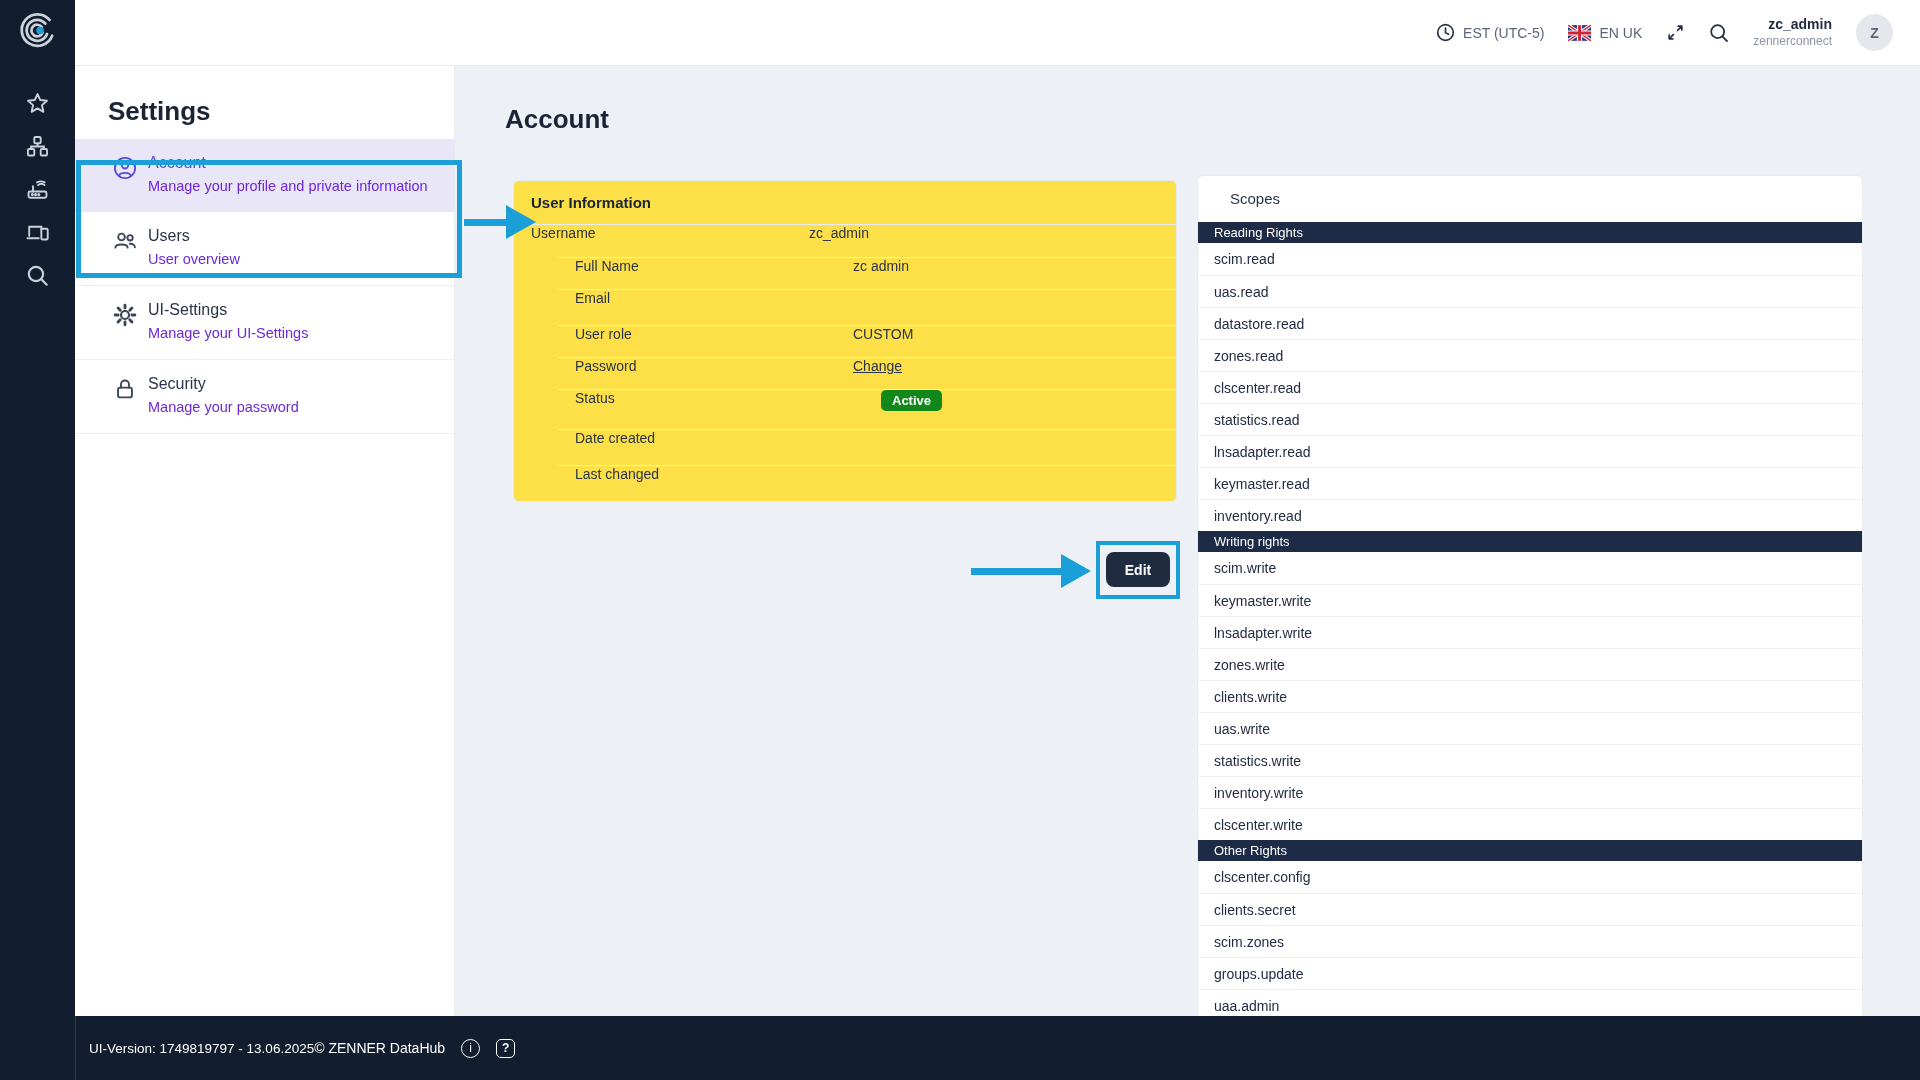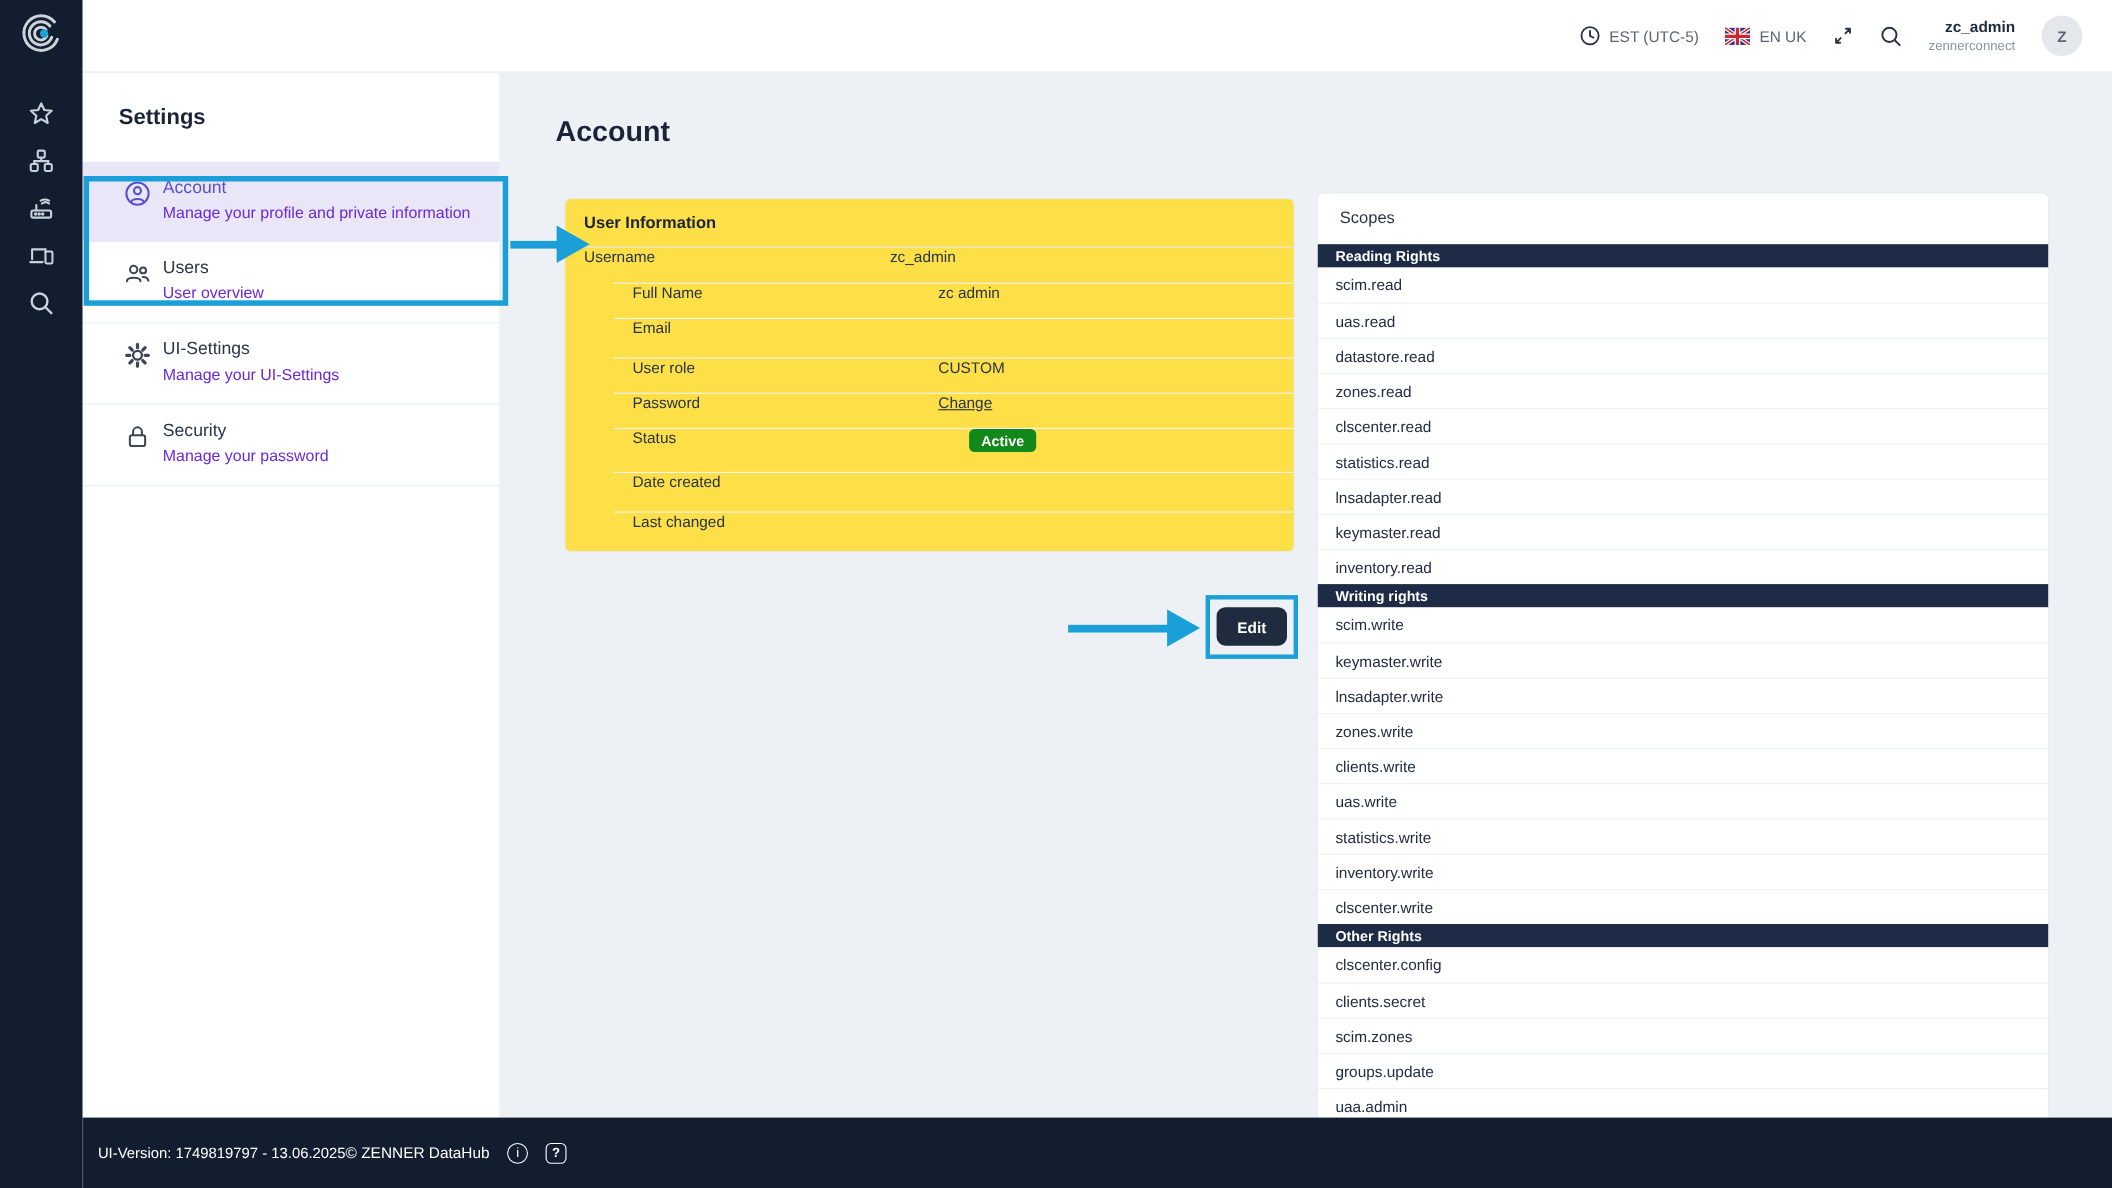--- a/index.html
+++ b/index.html
@@ -24,21 +24,21 @@
   .tb-group{display:flex;align-items:center;gap:8px;color:#5b6574;font-size:14px;cursor:pointer;}
   .tb-icon{color:#273246;}
   .tb-user{display:flex;flex-direction:column;align-items:flex-end;line-height:1.25;cursor:pointer;}
   .tb-user .u-name{font-size:14px;font-weight:bold;color:#1f2a3d;}
   .tb-user .u-org{font-size:12px;color:#8a94a3;}
   .avatar{width:37px;height:37px;border-radius:50%;background:#e4e8ed;color:#5b6574;font-size:14px;font-weight:bold;
     display:flex;align-items:center;justify-content:center;cursor:pointer;}
 
   
   .nav-panel{position:absolute;left:75px;top:66px;width:380px;bottom:64px;background:#fff;border-right:1px solid var(--line);z-index:5;}
-  .nav-panel h2{font-size:20px;font-weight:bold;color:#1b2437;padding:30px 0 28px 33px;}
+  .nav-panel h2{font-size:26px;font-weight:bold;color:#1b2437;padding:30px 0 12px 33px;}
   .nav-item{display:flex;gap:11px;padding:15px 18px 15px 38px;cursor:pointer;}
   .nav-item:not(.active){border-bottom:1px solid #eceff3;}
   .nav-item .ni-icon{flex:0 0 24px;padding-top:2px;color:#3d4656;}
   .nav-item.active .ni-icon{color:var(--indigo);}
   .ni-title{font-size:16px;color:#2a3347;margin-bottom:4px;}
   .nav-item.active .ni-title{color:var(--indigo);}
   .ni-desc{font-size:14.5px;color:#6d28d9;line-height:1.45;}
 
   
   .main{position:absolute;left:455px;top:66px;right:0;bottom:64px;background:#edf0f4;overflow:hidden;}
@@ -63,22 +63,22 @@
   .blur.b1{width:135px;height:18px;}
   .blur.b2{width:142px;height:22px;}
   .blur.b3{width:135px;height:18px;}
 
   .edit-btn{position:absolute;left:651px;top:486px;width:64px;height:35px;background:#1f2b3f;color:#fff;
     font-size:14px;font-weight:bold;border:none;border-radius:8px;cursor:pointer;font-family:inherit;}
 
   
   .scopes{position:absolute;left:742px;top:109px;width:666px;background:#fff;border:1px solid var(--line);
     border-radius:6px 6px 0 0;}
-  .scopes-title{font-size:15px;color:#2a3347;height:46px;line-height:46px;padding-left:20px;}
-  .scope-band{height:21px;line-height:21px;background:var(--band);color:#fff;font-size:13px;font-weight:bold;padding-left:16px;}
+  .scopes-title{font-size:15px;color:#2a3347;height:46px;line-height:46px;padding-left:32px;}
+  .scope-band{height:21px;line-height:21px;background:var(--band);color:#fff;font-size:13px;font-weight:normal;padding-left:16px;}
   .scope-row{height:32px;line-height:32px;font-size:14px;color:var(--text-dark);padding-left:16px;}
   .scope-row + .scope-row{border-top:1px solid #edf0f4;}
 
   
   .footer{position:absolute;left:75px;right:0;bottom:0;height:64px;background:var(--navy);z-index:25;
     display:flex;align-items:center;justify-content:flex-start;padding:0 22px 0 13px;
     border-left:1px solid rgba(255,255,255,.12);}
   .footer .version{color:#fff;font-size:13.5px;}
   .footer-right{display:flex;align-items:center;gap:16px;color:#fff;}
   .footer-right .copyright{font-size:14px;}

